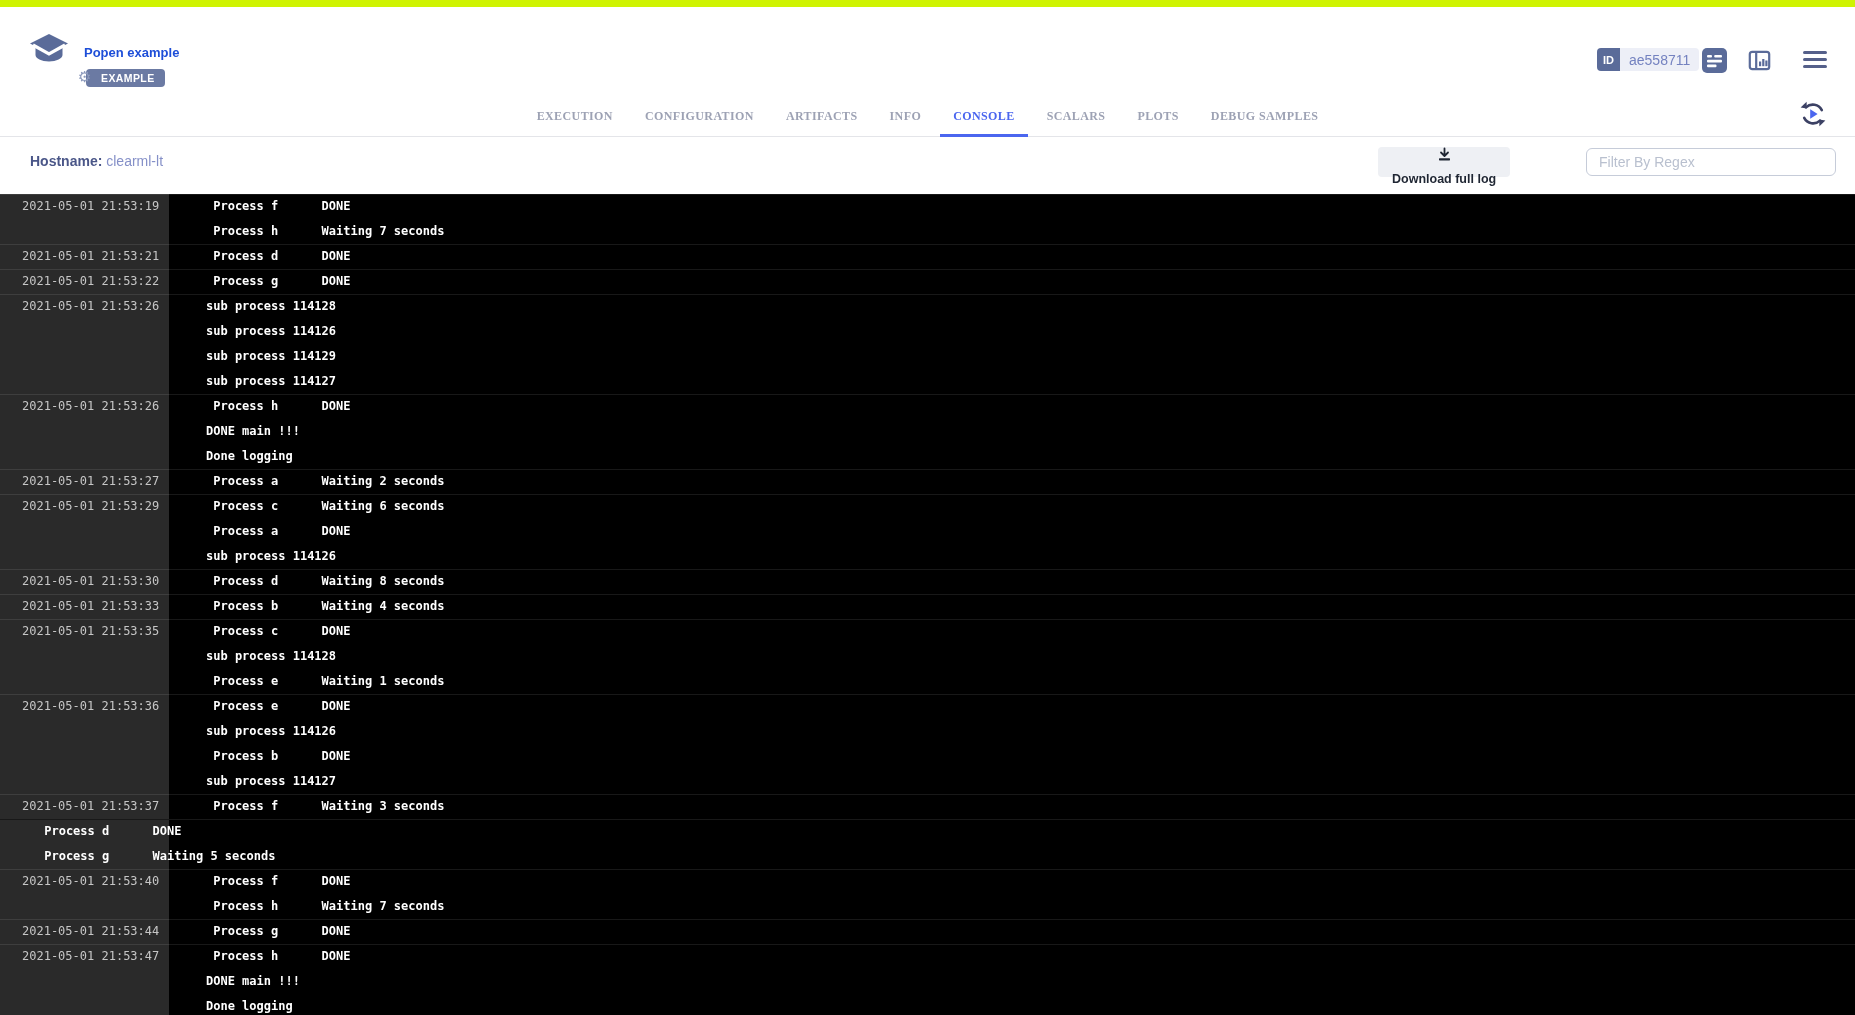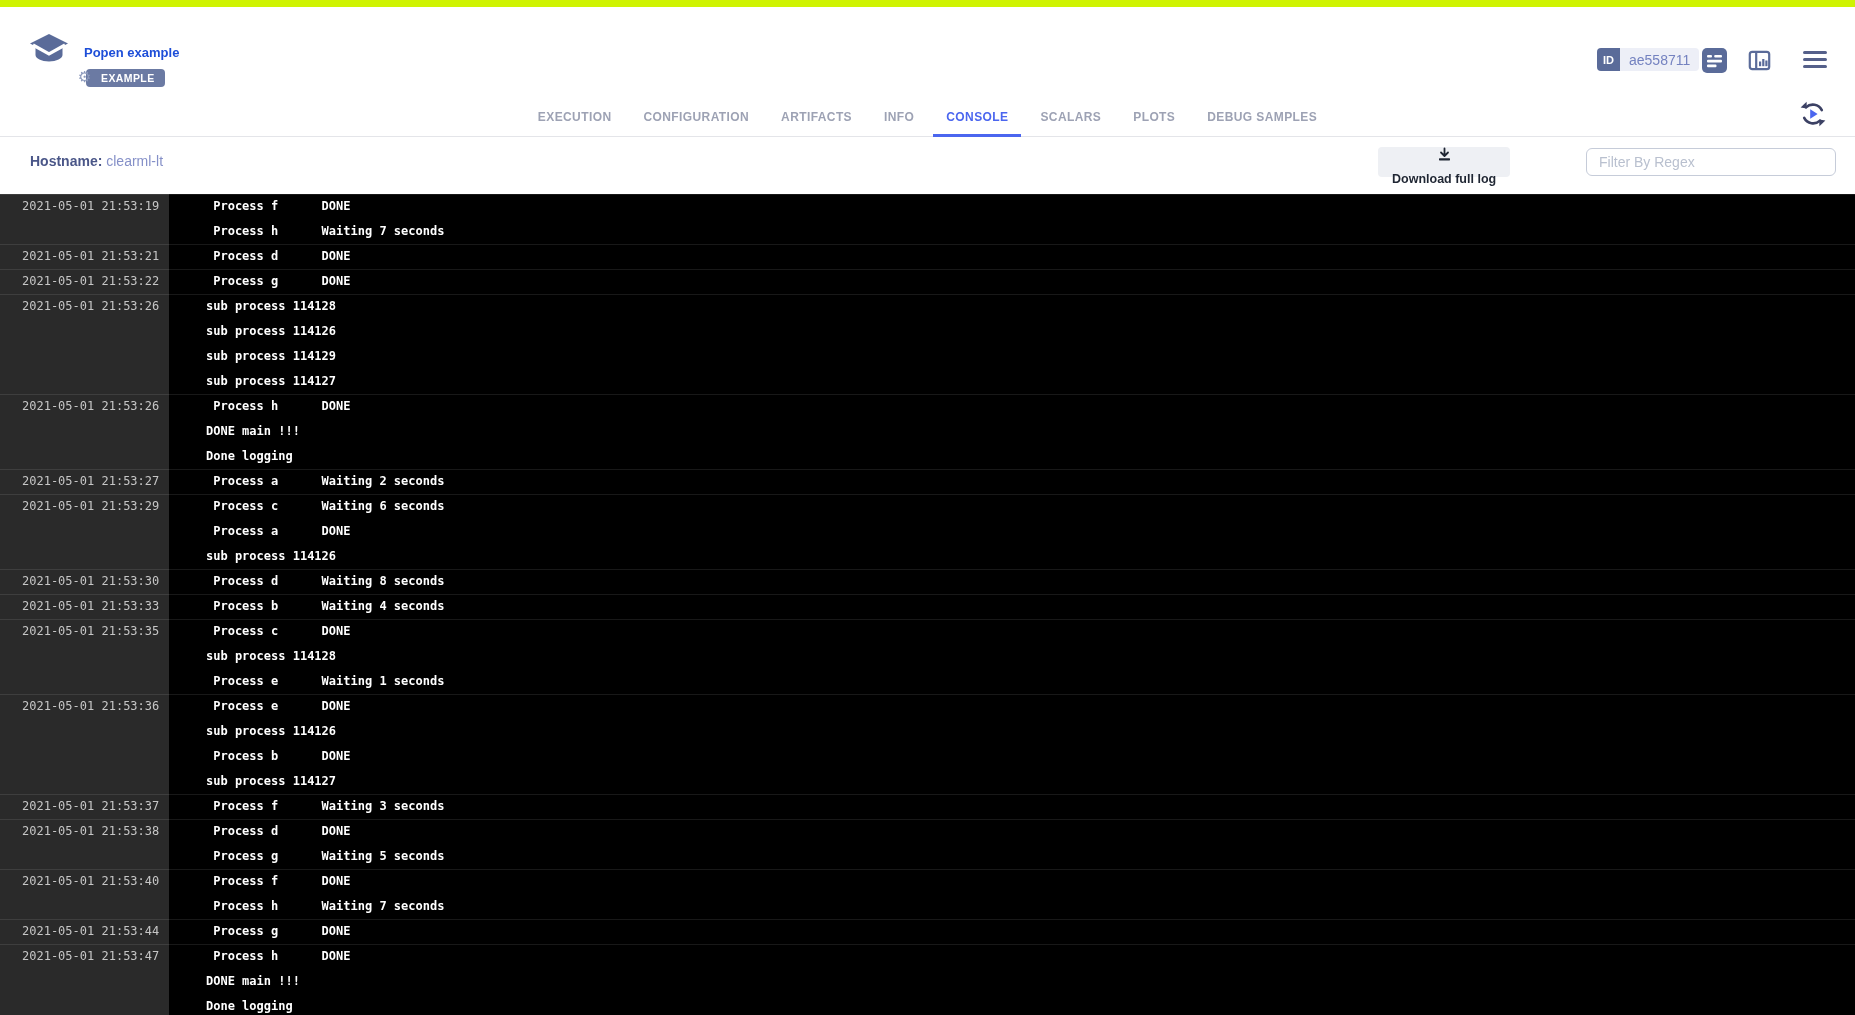--- a/index.html
+++ b/index.html
@@ -33,21 +33,21 @@
   .hdr-btn { position:absolute; top:41px; width:25px; height:25px; border:none; background:transparent;
              cursor:pointer; padding:0; }
   .btn-details { left:1702px; background:#5a6b99; border-radius:5px; }
   .btn-panel { left:1747px; }
   .hamburger { position:absolute; top:44px; left:1803px; width:24px; height:18px; cursor:pointer; }
   .hamburger div { height:2.6px; background:#55608a; border-radius:1.5px; margin-bottom:4.6px; }
 
   
   .tab-bar { position:absolute; top:99px; left:0; width:100%; height:38px;
              display:flex; justify-content:center; align-items:stretch; gap:6px;
-             border-bottom:1px solid #e4e5e9; list-style:none; }
+             border-bottom:1px solid #e4e5e9; list-style:none;font-family:Liberation Serif, serif; }
   .tab { display:flex; align-items:center; padding:0 13px; font-size:12px; font-weight:bold;
          letter-spacing:.4px; color:#9da2b4; cursor:pointer; border-bottom:3px solid transparent;
          margin-bottom:-1px; }
   .tab.active { color:#4b66ef; border-bottom-color:#4b66ef; }
   .refresh-btn { position:absolute; top:98px; left:1796px; width:34px; height:34px; background:none;
                  border:none; cursor:pointer; padding:0; }
 
   
   .toolbar { position:absolute; top:138px; left:0; width:100%; height:48px; background:#fff; }
   .hostname { position:absolute; top:15px; left:30px; font-size:14px; }
@@ -253,21 +253,20 @@
           <div class="log-line">sub process 114127</div>
         </div>
       </div>
       <div class="entry">
         <div class="entry-ts">2021-05-01 21:53:37</div>
         <div class="entry-lines">
           <div class="log-line"> Process f      Waiting 3 seconds</div>
         </div>
       </div>
       <div class="entry">
-        <div class="entry-ts">2021-05-01 21:53:38</div>
         <div class="entry-lines">
           <div class="log-line"> Process d      DONE</div>
           <div class="log-line"> Process g      Waiting 5 seconds</div>
         </div>
       </div>
       <div class="entry">
         <div class="entry-ts">2021-05-01 21:53:40</div>
         <div class="entry-lines">
           <div class="log-line"> Process f      DONE</div>
           <div class="log-line"> Process h      Waiting 7 seconds</div>

